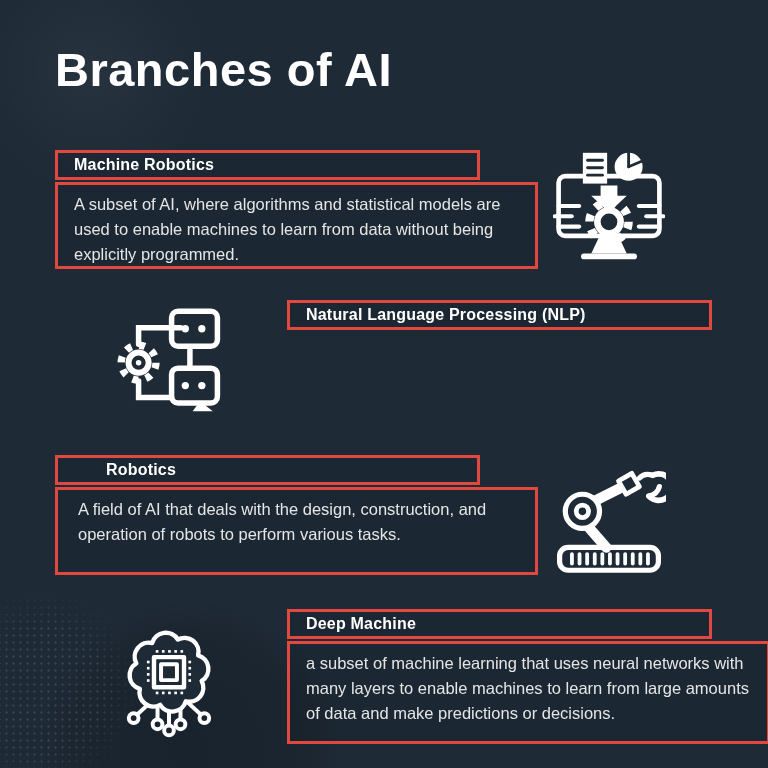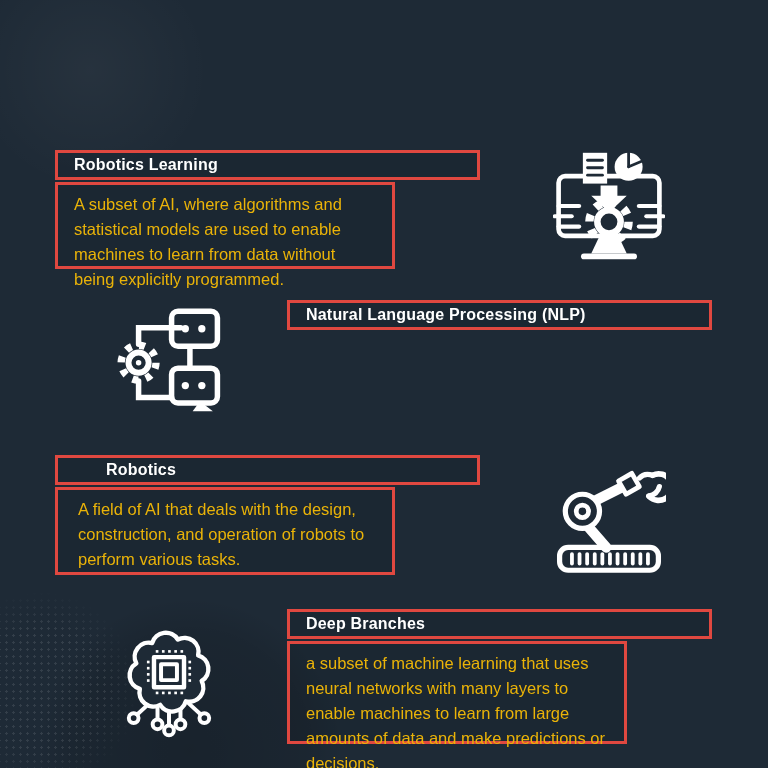--- a/index.html
+++ b/index.html
@@ -24,40 +24,41 @@
     position:absolute;left:55px;top:42px;
     font-size:47px;font-weight:bold;color:#FFFFFF;letter-spacing:.5px;
   }
   .hdr-box{
     position:absolute;box-sizing:border-box;height:30px;width:425px;
     border:3px solid #E04840;background:rgba(0,0,0,0.07);
     display:flex;align-items:center;padding-left:16px;
     font-size:16px;font-weight:bold;color:#FFFFFF;letter-spacing:.2px;
   }
   .body-box{
-    position:absolute;box-sizing:border-box;width:340px;
+    position:absolute;box-sizing:border-box;width:483px;
     border:3px solid #E04840;background:rgba(0,0,0,0.07);
     padding:7px 12px 0 16px;
-    font-size:16.5px;line-height:25px;color:#eab308;
+    font-size:16.5px;line-height:25px;color:#e5e5e5;
   }
   .icon{position:absolute;}
   .icon svg{display:block;}
 </style>
 </head>
 <body>
 
 <div id="canvas">
 
   <div class="bg-blob blob-dark"></div>
   <div class="bg-blob blob-dots"></div>
   <div class="bg-blob blob-top"></div>
 
+  <div class="page-title">Branches of AI</div>
 
   <div class="hdr-box" style="left:55px;top:150px;">
-    <span>Robotics Learning</span>
+    <span>Machine Robotics</span>
   </div>
   <div class="body-box" style="left:55px;top:182px;height:87px;">
     <span>A subset of AI, where algorithms and statistical models are used to enable machines to learn from data without being explicitly programmed.</span>
   </div>
   <div class="icon" style="left:553px;top:150px;">
     <svg width="112" height="112" viewBox="0 0 120 120" fill="none" stroke="#FFFFFF" stroke-width="5" stroke-linecap="round" stroke-linejoin="round">
 
       <rect x="6" y="28" width="108" height="64" rx="7"></rect>
       <path d="M50 92 L70 92 L79 111 L41 111 Z" fill="#FFFFFF" stroke="none"></path>
       <path d="M33 114 H87" stroke-width="6"></path>
@@ -191,19 +192,19 @@
         <rect x="35" y="59" width="3" height="3"></rect>
           <rect x="35" y="66" width="3" height="3"></rect>
         <rect x="82" y="45" width="3" height="3"></rect>
           <rect x="82" y="52" width="3" height="3"></rect>
         <rect x="82" y="59" width="3" height="3"></rect>
           <rect x="82" y="66" width="3" height="3"></rect>
       </g>
     </svg>
   </div>
   <div class="hdr-box" style="left:287px;top:609px;">
-    <span>Deep Branches</span>
+    <span>Deep Machine</span>
   </div>
   <div class="body-box" style="left:287px;top:641px;height:103px;">
     <span>a subset of machine learning that uses neural networks with many layers to enable machines to learn from large amounts of data and make predictions or decisions.</span>
   </div>
 
 </div>
 
 </body></html>

